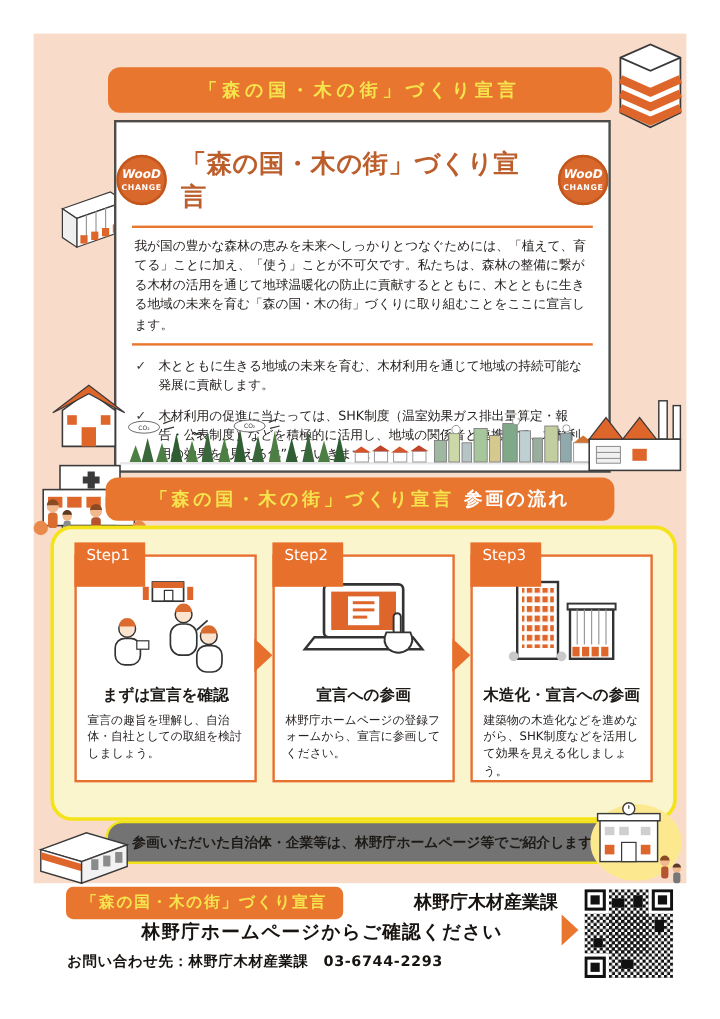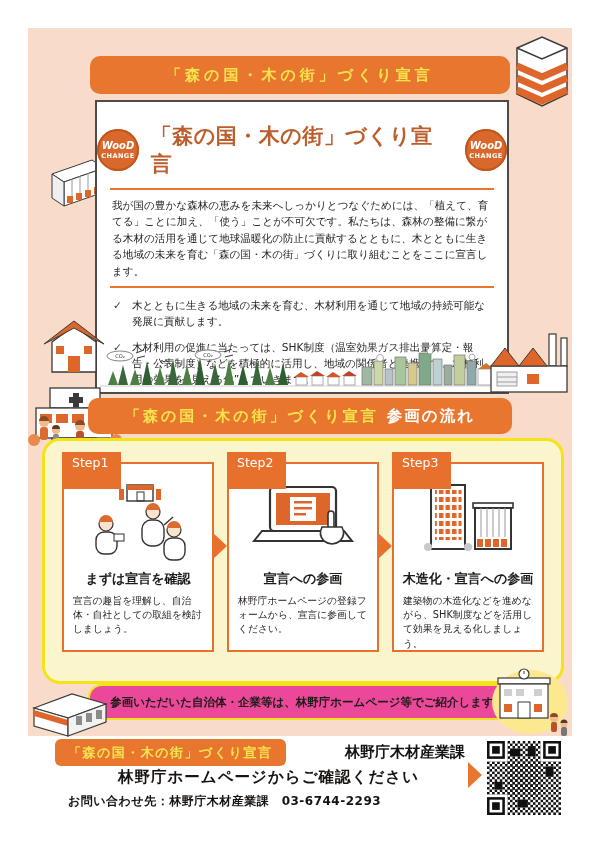--- a/index.html
+++ b/index.html
@@ -33,31 +33,31 @@
               border:3px solid #F5E319;border-radius:18px;}
   .step-card{position:absolute;top:462px;width:148px;height:186px;background:#fff;border:2px solid #E8702D;}
   .step-tab{position:absolute;left:-2px;top:-12px;background:#E8702D;color:#fff;font-size:12.5px;
             padding:3px 13px 19px 10px;}
   .step-icon{height:92px;display:flex;align-items:center;justify-content:center;margin-top:14px;}
   .step-title{text-align:center;font-size:13px;font-weight:bold;color:#1d1a17;}
   .step-desc{margin:6px 9px 0;font-size:9.8px;line-height:1.45;color:#262220;}
   .arrow{position:absolute;width:0;height:0;border-top:14px solid transparent;border-bottom:14px solid transparent;
          border-left:15px solid #E8702D;top:532px;}
   
-  .note-box{position:absolute;left:88px;top:684px;width:424px;height:32px;background:#ec4899;
+  .note-box{position:absolute;left:88px;top:684px;width:424px;height:32px;background:#737373;
             border:2.5px solid #F2E319;border-radius:14px;display:flex;align-items:center;justify-content:center;}
   .note-box span{font-size:11.5px;font-weight:bold;color:#1d1a17;}
   
   .footer-label{position:absolute;left:55px;top:739px;height:27px;line-height:27px;padding:0 13px;
                 background:#E8762F;border-radius:6px;color:#F6E44D;font-size:13px;font-weight:bold;letter-spacing:1.5px;}
   .footer-line1{position:absolute;left:345px;top:743px;font-size:15px;font-weight:bold;color:#171310;}
   .footer-line2{position:absolute;left:118px;top:767px;font-size:15.5px;font-weight:bold;color:#171310;letter-spacing:1px;}
   .footer-arrow{position:absolute;left:468px;top:762px;width:0;height:0;border-top:13px solid transparent;
                 border-bottom:13px solid transparent;border-left:14px solid #E8762F;}
-  .footer-contact{position:absolute;left:68px;top:793px;font-size:12px;font-weight:bold;color:#171310;letter-spacing:.5px;}
+  .footer-contact{position:absolute;left:56px;top:793px;font-size:12px;font-weight:bold;color:#171310;letter-spacing:.5px;}
   .qr{position:absolute;left:487px;top:741px;width:74px;height:74px;}
   .deco{position:absolute;}
 </style>
 </head>
 <body>
 
 <div id="page">
   <div class="pink-bg"></div>
 
   <svg class="deco" style="left:512px;top:34px" width="60" height="82" viewBox="0 0 60 82">

